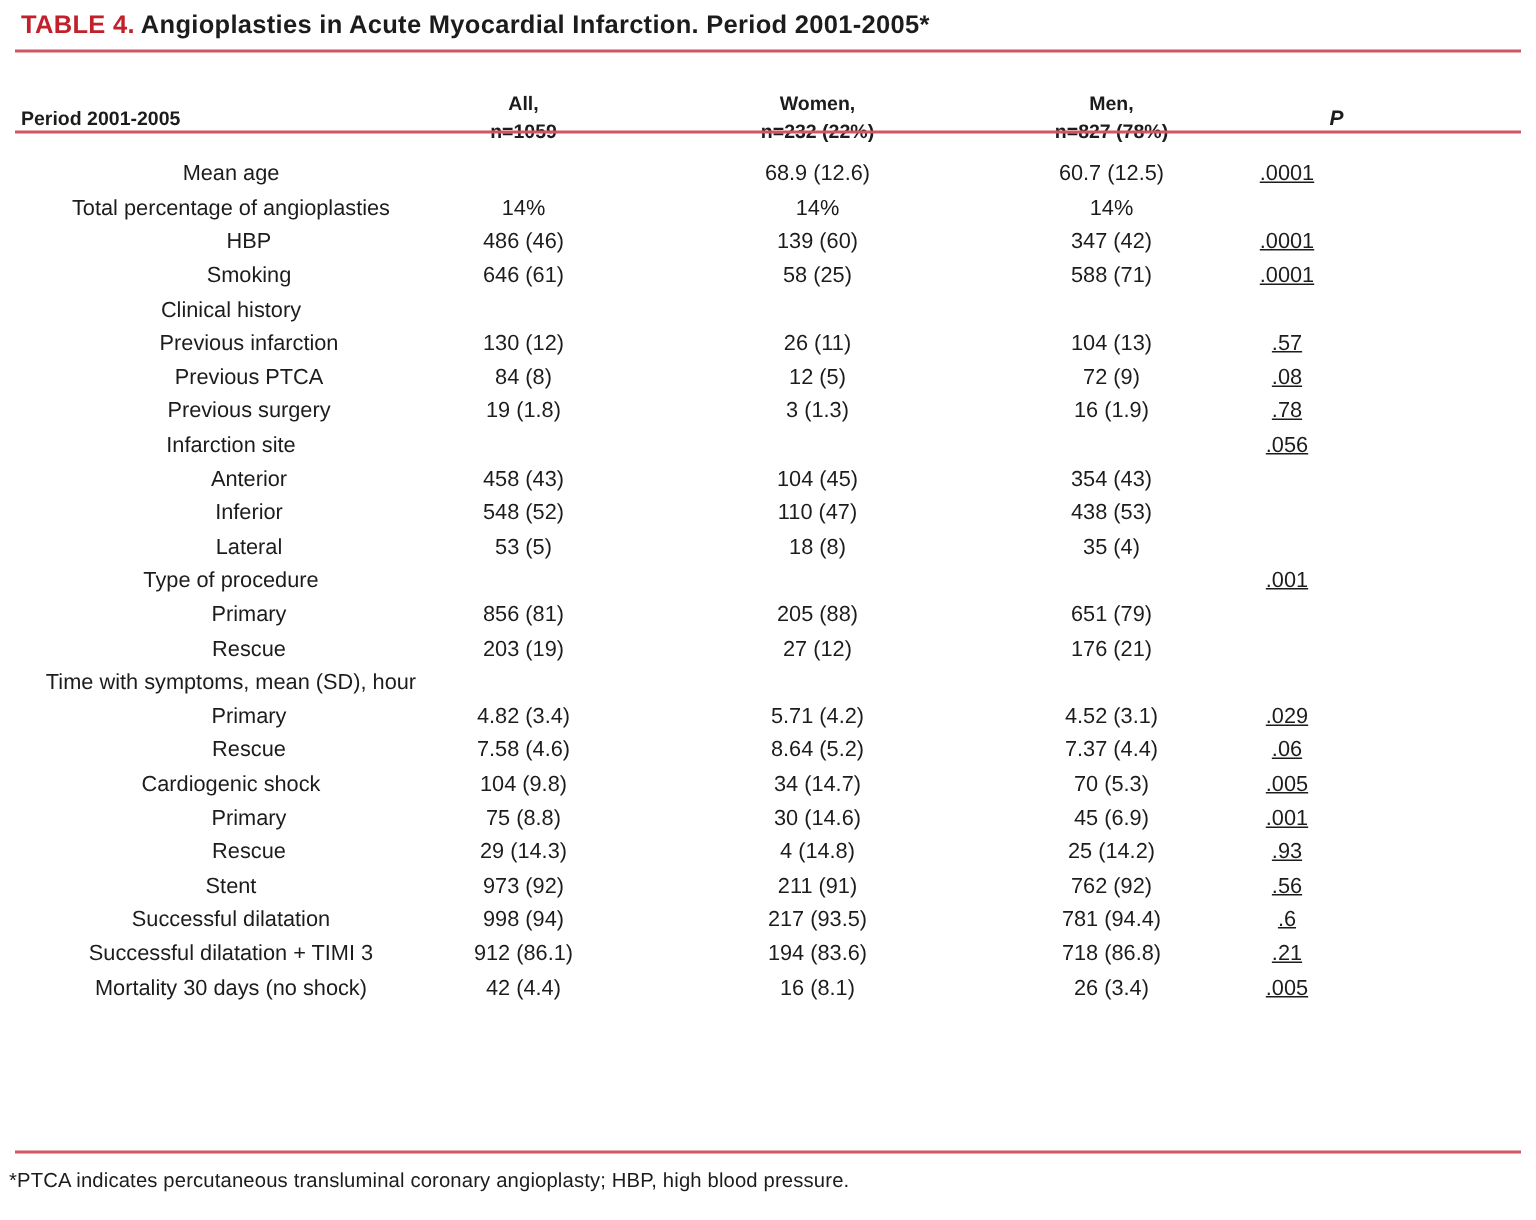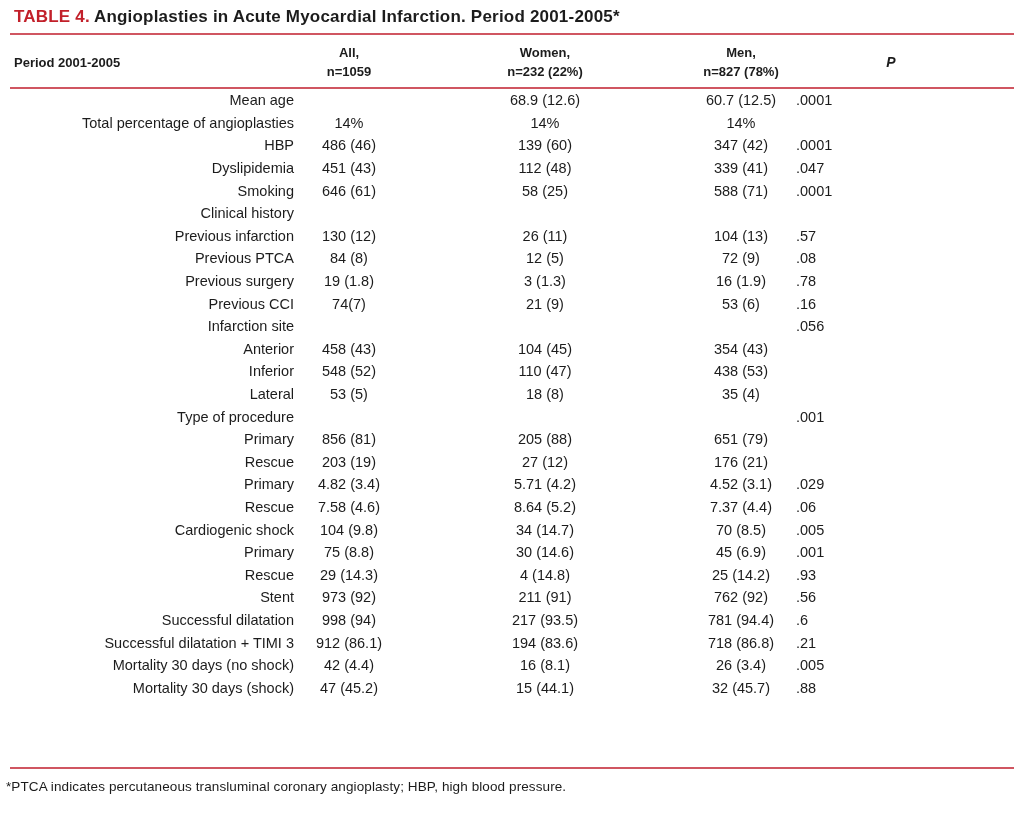--- a/index.html
+++ b/index.html
@@ -31,21 +31,21 @@
     left:10px;
     width:1004px;
     height:2px;
     background:var(--rule);
   }
   .rule-top{ top:33px; }
   .rule-mid{ top:87px; }
   .rule-bottom{ top:767px; }
   table.data-table{
     position:absolute;
-    top:35px; left:10px;
+    top:51px; left:10px;
     width:1004px;
     border-collapse:collapse;
     table-layout:fixed;
   }
   col.w-label{ width:284px; }
   col.w-all{ width:110px; }
   col.w-women{ width:282px; }
   col.w-men{ width:110px; }
   col.w-p{ width:190px; }
   col.w-spacer{ width:28px; }
@@ -60,23 +60,23 @@
   th.c-label{ text-align:left; padding-left:4px; }
   .c-center{ text-align:center; }
   th.c-p{ text-align:center; font-style:italic; font-size:14px; }
   tbody td{
     height:22.6px;
     font-size:14.5px;
     padding:0;
     white-space:nowrap;
     vertical-align:middle;
   }
-  td.c-label{ text-align:right; padding-left:4px; }
+  td.c-label{ text-align:center; padding-left:4px; }
   td.c-label.indent{ padding-left:28px; }
-  td.c-p{ text-align:left; padding-right:66px; }
+  td.c-p{ text-align:center; padding-right:66px;text-decoration:underline; }
   .footnote{
     position:absolute;
     top:779px; left:6px;
     font-size:13.5px;
     letter-spacing:0.1px;
     white-space:nowrap;
   }
 </style>
 </head>
 <body>
@@ -136,28 +136,20 @@
         </tr>
         <tr>
           <td class="c-label indent">HBP</td>
           <td class="c-center">486 (46)</td>
           <td class="c-center">139 (60)</td>
           <td class="c-center">347 (42)</td>
           <td class="c-p">.0001</td>
           <td></td>
         </tr>
         <tr>
-          <td class="c-label indent">Dyslipidemia</td>
-          <td class="c-center">451 (43)</td>
-          <td class="c-center">112 (48)</td>
-          <td class="c-center">339 (41)</td>
-          <td class="c-p">.047</td>
-          <td></td>
-        </tr>
-        <tr>
           <td class="c-label indent">Smoking</td>
           <td class="c-center">646 (61)</td>
           <td class="c-center">58 (25)</td>
           <td class="c-center">588 (71)</td>
           <td class="c-p">.0001</td>
           <td></td>
         </tr>
         <tr>
           <td class="c-label">Clinical history</td>
           <td class="c-center"></td>
@@ -184,28 +176,20 @@
         </tr>
         <tr>
           <td class="c-label indent">Previous surgery</td>
           <td class="c-center">19 (1.8)</td>
           <td class="c-center">3 (1.3)</td>
           <td class="c-center">16 (1.9)</td>
           <td class="c-p">.78</td>
           <td></td>
         </tr>
         <tr>
-          <td class="c-label indent">Previous CCI</td>
-          <td class="c-center">74(7)</td>
-          <td class="c-center">21 (9)</td>
-          <td class="c-center">53 (6)</td>
-          <td class="c-p">.16</td>
-          <td></td>
-        </tr>
-        <tr>
           <td class="c-label">Infarction site</td>
           <td class="c-center"></td>
           <td class="c-center"></td>
           <td class="c-center"></td>
           <td class="c-p">.056</td>
           <td></td>
         </tr>
         <tr>
           <td class="c-label indent">Anterior</td>
           <td class="c-center">458 (43)</td>
@@ -244,20 +228,28 @@
           <td class="c-center">205 (88)</td>
           <td class="c-center">651 (79)</td>
           <td class="c-p"></td>
           <td></td>
         </tr>
         <tr>
           <td class="c-label indent">Rescue</td>
           <td class="c-center">203 (19)</td>
           <td class="c-center">27 (12)</td>
           <td class="c-center">176 (21)</td>
+          <td class="c-p"></td>
+          <td></td>
+        </tr>
+        <tr>
+          <td class="c-label">Time with symptoms, mean (SD), hour</td>
+          <td class="c-center"></td>
+          <td class="c-center"></td>
+          <td class="c-center"></td>
           <td class="c-p"></td>
           <td></td>
         </tr>
         <tr>
           <td class="c-label indent">Primary</td>
           <td class="c-center">4.82 (3.4)</td>
           <td class="c-center">5.71 (4.2)</td>
           <td class="c-center">4.52 (3.1)</td>
           <td class="c-p">.029</td>
           <td></td>
@@ -267,21 +259,21 @@
           <td class="c-center">7.58 (4.6)</td>
           <td class="c-center">8.64 (5.2)</td>
           <td class="c-center">7.37 (4.4)</td>
           <td class="c-p">.06</td>
           <td></td>
         </tr>
         <tr>
           <td class="c-label">Cardiogenic shock</td>
           <td class="c-center">104 (9.8)</td>
           <td class="c-center">34 (14.7)</td>
-          <td class="c-center">70 (8.5)</td>
+          <td class="c-center">70 (5.3)</td>
           <td class="c-p">.005</td>
           <td></td>
         </tr>
         <tr>
           <td class="c-label indent">Primary</td>
           <td class="c-center">75 (8.8)</td>
           <td class="c-center">30 (14.6)</td>
           <td class="c-center">45 (6.9)</td>
           <td class="c-p">.001</td>
           <td></td>
@@ -319,28 +311,20 @@
           <td></td>
         </tr>
         <tr>
           <td class="c-label">Mortality 30 days (no shock)</td>
           <td class="c-center">42 (4.4)</td>
           <td class="c-center">16 (8.1)</td>
           <td class="c-center">26 (3.4)</td>
           <td class="c-p">.005</td>
           <td></td>
         </tr>
-        <tr>
-          <td class="c-label">Mortality 30 days (shock)</td>
-          <td class="c-center">47 (45.2)</td>
-          <td class="c-center">15 (44.1)</td>
-          <td class="c-center">32 (45.7)</td>
-          <td class="c-p">.88</td>
-          <td></td>
-        </tr>
       </tbody>
   </table>
 
   <div class="rule rule-mid"></div>
   <div class="rule rule-bottom"></div>
 
   <div class="footnote">*PTCA indicates percutaneous transluminal coronary angioplasty; HBP, high blood pressure.</div>
 
 </div>
 

